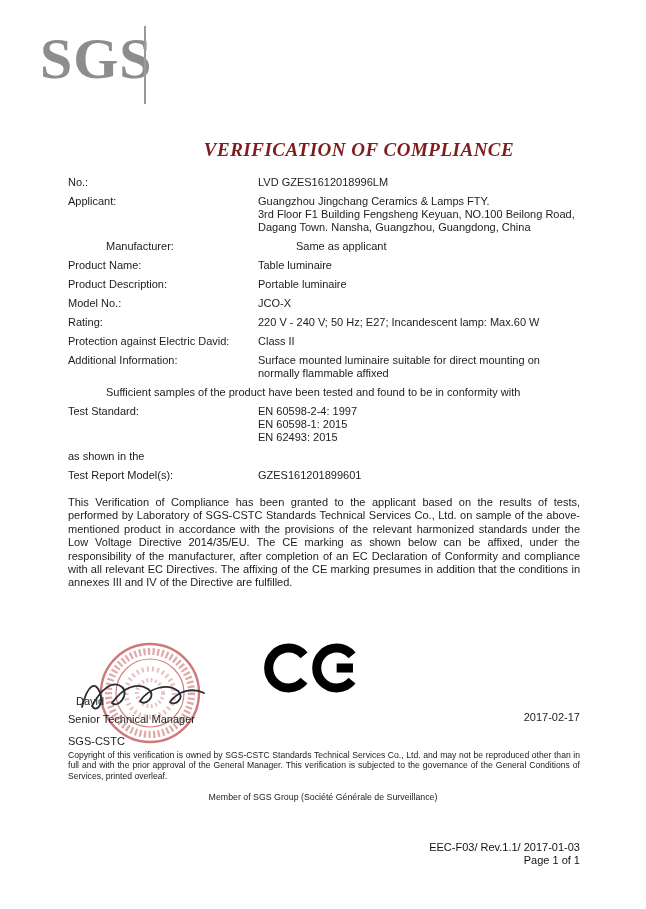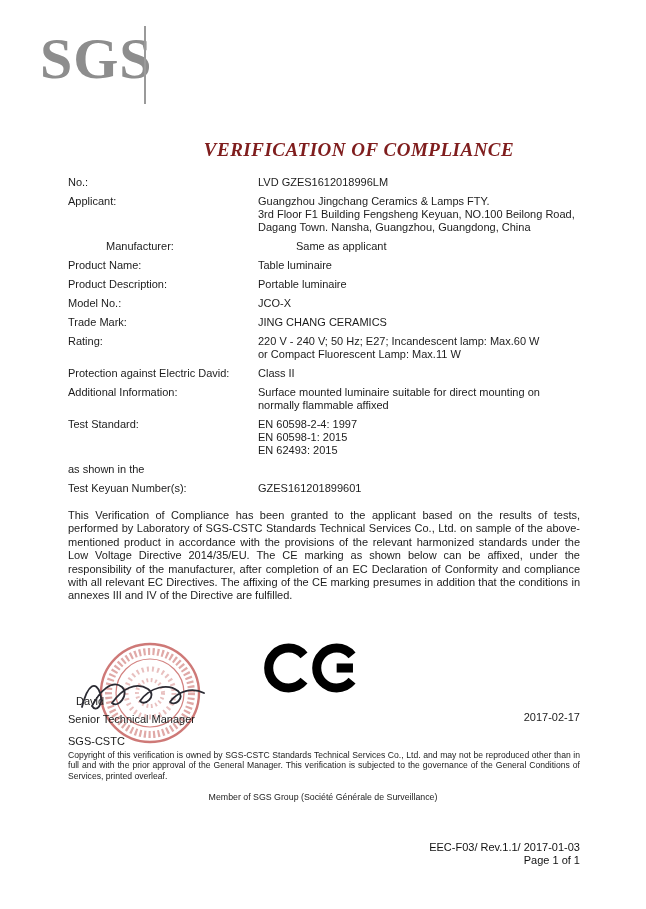--- a/index.html
+++ b/index.html
@@ -105,60 +105,56 @@
     <div class="row">
       <div class="label">Product Description:</div>
       <div class="value">Portable luminaire</div>
     </div>
 
     <div class="row">
       <div class="label">Model No.:</div>
       <div class="value">JCO-X</div>
     </div>
 
-    <div class="row">
-      <div class="label">Trade Mark:</div>
-      <div class="value">JING CHANG CERAMICS</div>
-    </div>
 
     <div class="row">
       <div class="label">Rating:</div>
       <div class="value">
         <div>220 V - 240 V; 50 Hz; E27; Incandescent lamp: Max.60 W</div>
-        <div>or Compact Fluorescent Lamp: Max.11 W</div>
       </div>
     </div>
 
     <div class="row mt-sm">
       <div class="label">Protection against Electric David:</div>
       <div class="value">Class II</div>
     </div>
 
     <div class="row">
       <div class="label">Additional Information:</div>
       <div class="value">
         <div>Surface mounted luminaire suitable for direct mounting on</div>
         <div>normally flammable affixed</div>
       </div>
     </div>
 
+    <div class="fullline mt-xs">Sufficient samples of the product have been tested and found to be in conformity with</div>
 
     <div class="row mt-sm">
       <div class="label">Test Standard:</div>
       <div class="value">
         <div>EN 60598-2-4: 1997</div>
         <div>EN 60598-1: 2015</div>
         <div>EN 62493: 2015</div>
       </div>
     </div>
 
     <div class="fullline">as shown in the</div>
 
     <div class="row">
-      <div class="label">Test Keyuan Number(s):</div>
+      <div class="label">Test Report Model(s):</div>
       <div class="value">GZES161201899601</div>
     </div>
 
     <div class="para">This Verification of Compliance has been granted to the applicant based on the results of tests, performed by Laboratory of SGS-CSTC Standards Technical Services Co., Ltd. on sample of the above-mentioned product in accordance with the provisions of the relevant harmonized standards under the Low Voltage Directive 2014/35/EU. The CE marking as shown below can be affixed, under the responsibility of the manufacturer, after completion of an EC Declaration of Conformity and compliance with all relevant EC Directives. The affixing of the CE marking presumes in addition that the conditions in annexes III and IV of the Directive are fulfilled.</div>
   </div>
 
   <div class="seal-area">
 
     <svg class="stamp" width="110" height="110" viewBox="0 0 110 110">
       <g fill="none" stroke="#c0504d">

